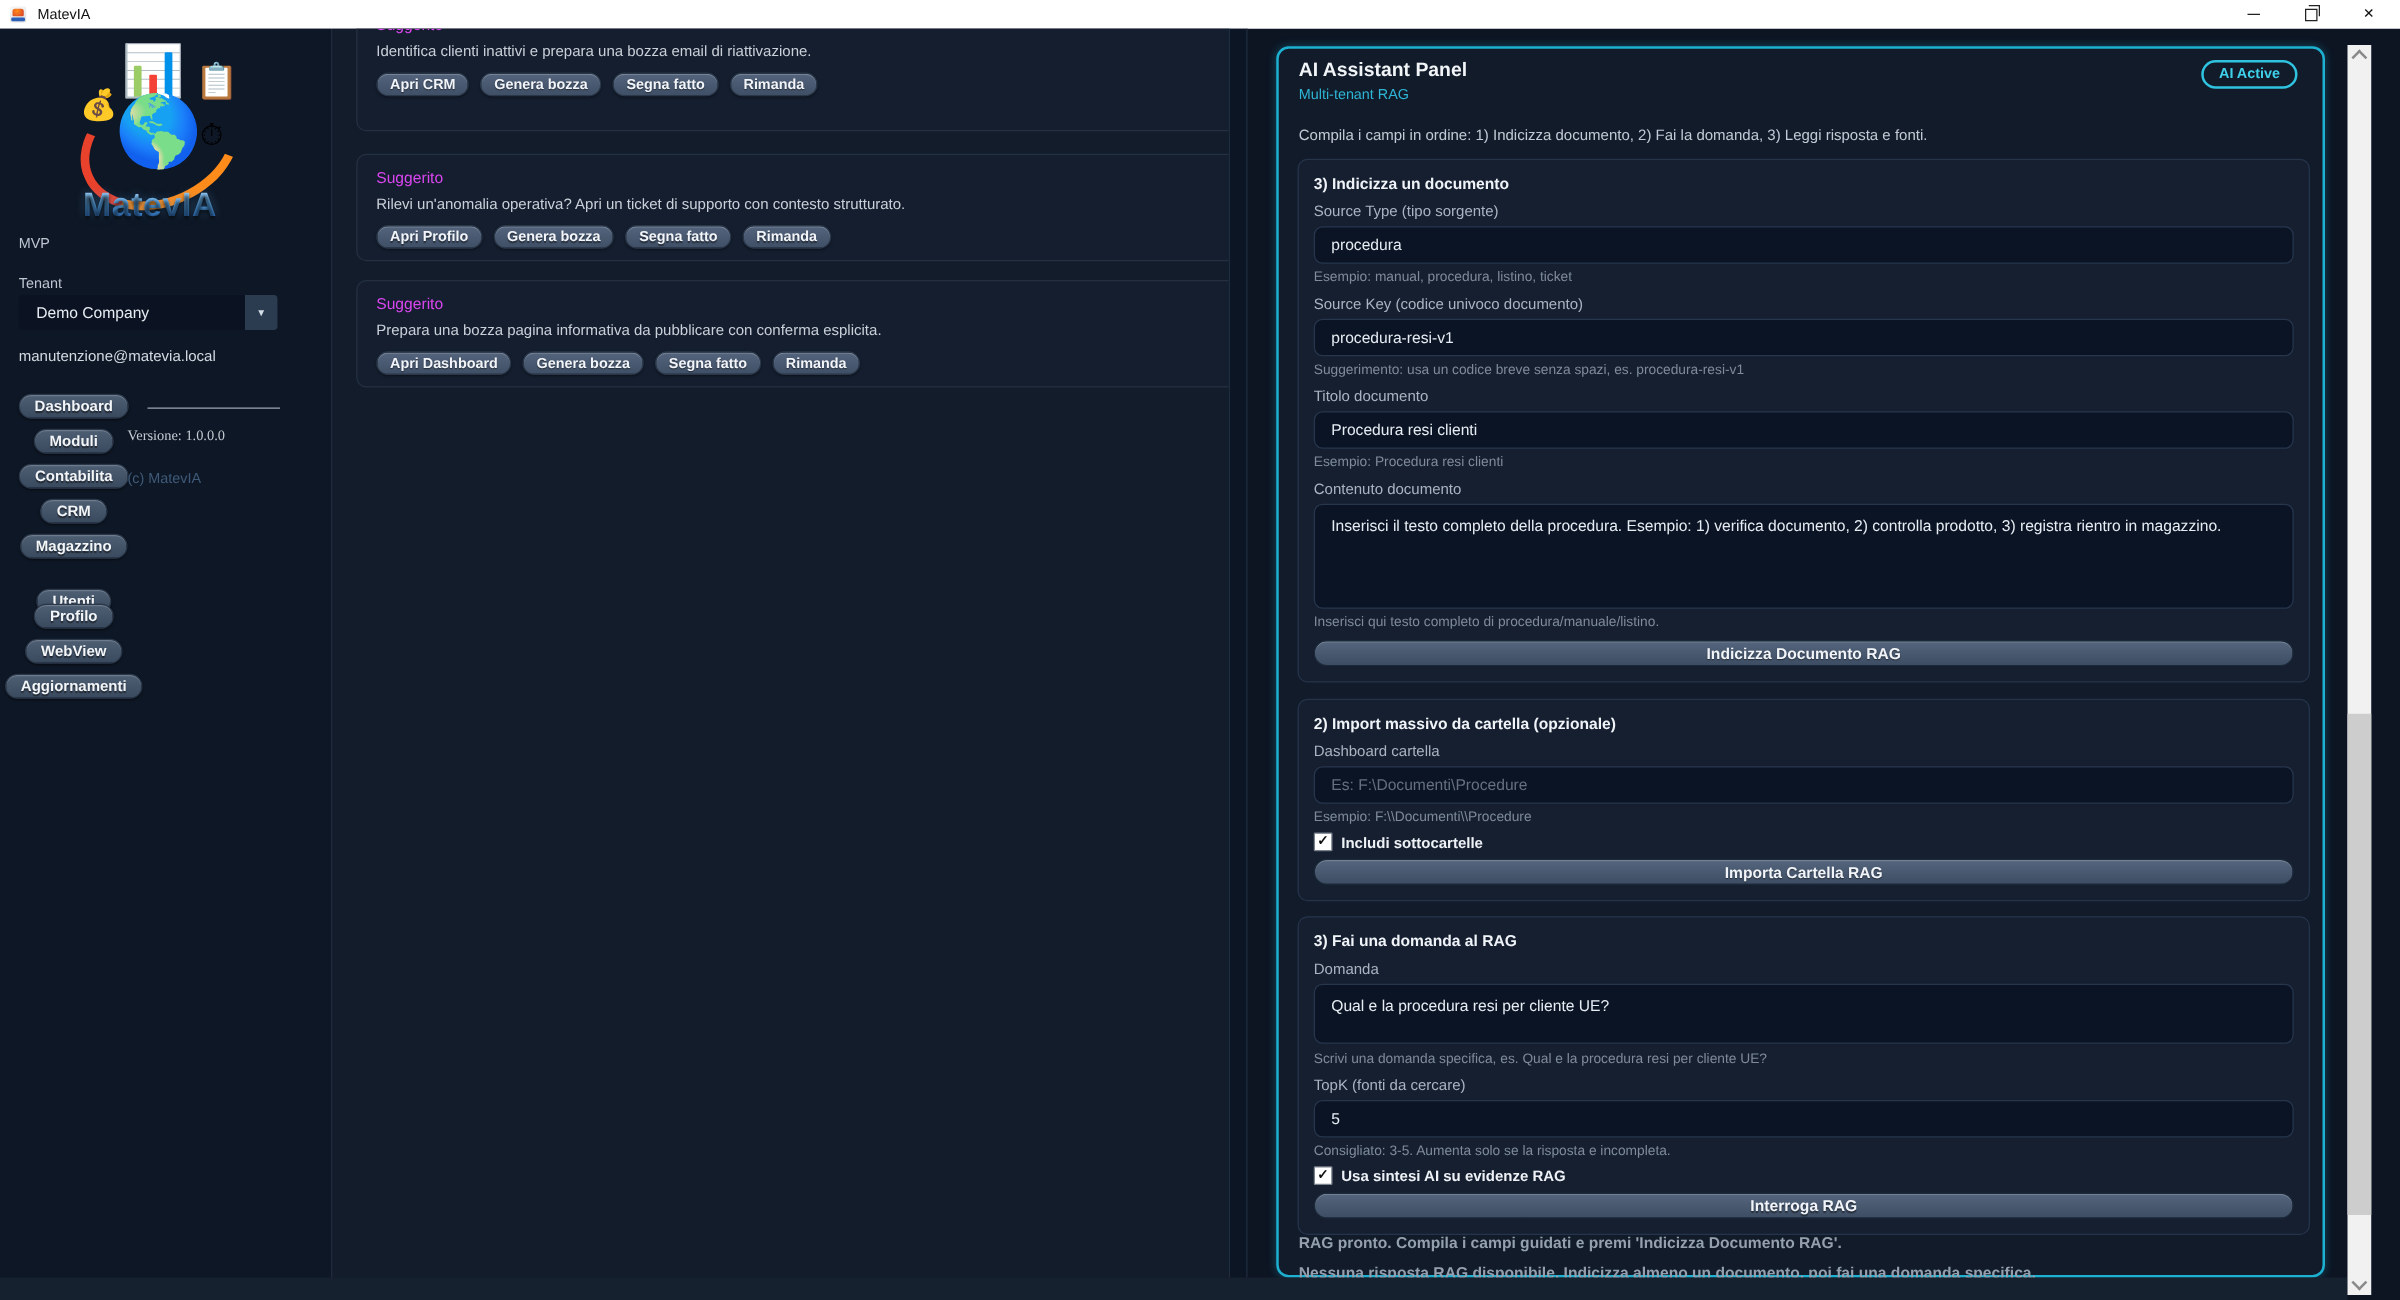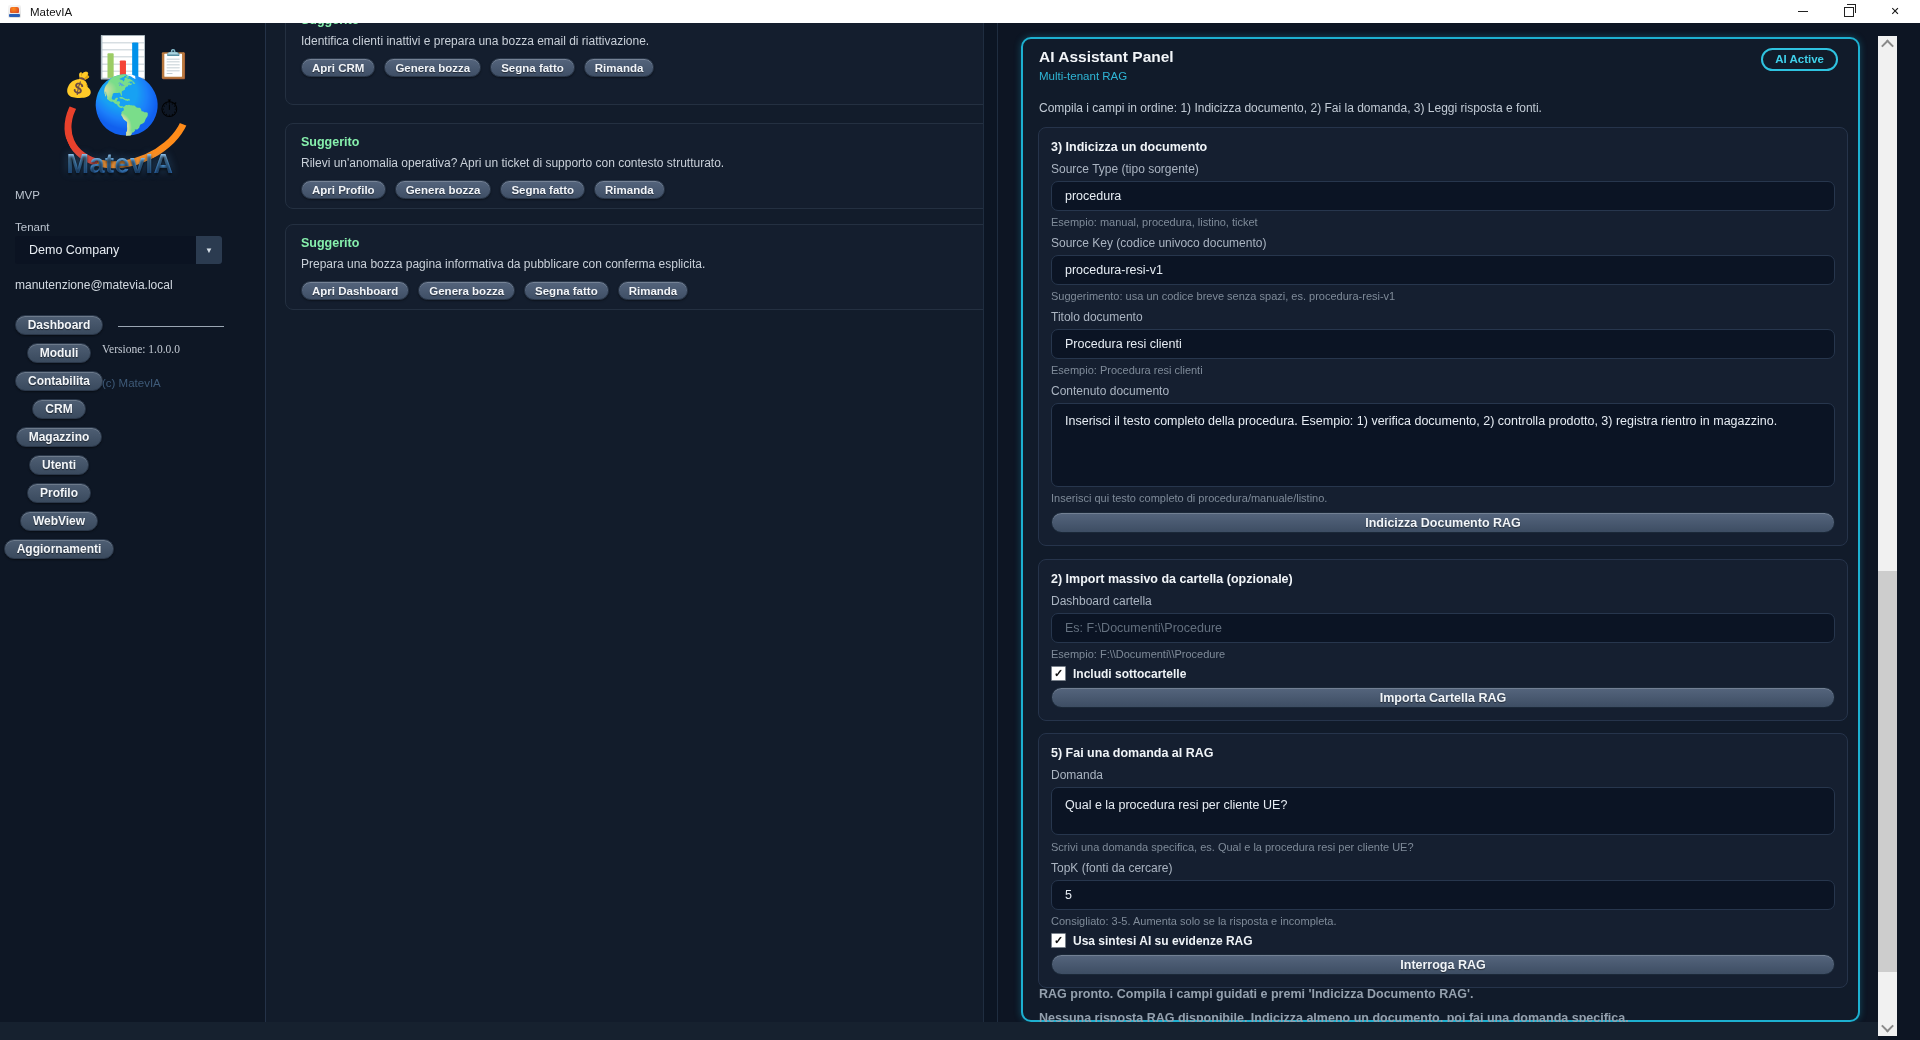--- a/index.html
+++ b/index.html
@@ -54,21 +54,21 @@
         text-shadow:0 1px 1px rgba(0,0,0,.55);}
   .side-hr{position:absolute;left:118px;top:303px;width:106px;height:1px;background:#9aa6b3;}
   .version{position:absolute;left:102px;top:320px;font-size:11.5px;color:#c3cad3;font-family:Liberation Serif, serif;}
   .copyright{position:absolute;left:102px;top:354px;font-size:11.5px;color:#3e5a78;}
   .v-divider{position:absolute;left:265px;top:23px;width:1px;height:1017px;background:#243248;}
 
   
   .content{position:absolute;left:266px;top:23px;width:717px;height:999px;background:#121c2b;overflow:hidden;}
   .card{position:absolute;left:19px;width:737px;background:#141e2e;border:1px solid #243041;
         border-radius:8px;box-sizing:border-box;padding:11px 15px;}
-  .card-title{font-size:12.5px;font-weight:700;color:#86efac;}
+  .card-title{font-size:12.5px;font-weight:400;color:#d946ef;}
   .card-text{font-size:12px;color:#c9d0d9;margin-top:7px;white-space:nowrap;}
   .chips{display:flex;gap:9px;margin-top:10px;}
   .chip{height:19px;padding:0 10px;border-radius:10px;white-space:nowrap;
         background:linear-gradient(180deg,#54647c 0%,#3f4f66 100%);
         border:1px solid #2a3749;box-shadow:inset 0 1px 0 rgba(255,255,255,.2),0 1px 2px rgba(0,0,0,.4);
         font-family:inherit;font-size:11.5px;font-weight:700;color:#f2f5f9;
         text-shadow:0 1px 1px rgba(0,0,0,.5);}
   .content-scrollbar{position:absolute;left:983px;top:23px;width:13px;height:999px;background:#0c1523;
         border-left:1px solid #1f2d40;border-right:1px solid #1f2d40;}
 
@@ -162,21 +162,21 @@
     </div>
   <div class="nav-pill" style="top:344px;">
       <button>Contabilita</button>
     </div>
   <div class="nav-pill" style="top:372px;">
       <button>CRM</button>
     </div>
   <div class="nav-pill" style="top:400px;">
       <button>Magazzino</button>
     </div>
-  <div class="nav-pill" style="top:428px;">
+  <div class="nav-pill" style="top:444px;">
       <button>Utenti</button>
     </div>
   <div class="nav-pill" style="top:456px;">
       <button>Profilo</button>
     </div>
   <div class="nav-pill" style="top:484px;">
       <button>WebView</button>
     </div>
   <div class="nav-pill" style="top:512px;">
       <button>Aggiornamenti</button>
@@ -255,21 +255,21 @@
     <input class="f-input" placeholder="Es: F:\Documenti\Procedure" style="">
     <div class="f-help">Esempio: F:\\Documenti\\Procedure</div>
     <div class="check-row">
       <span class="checkbox">✓</span>
       <span class="check-label">Includi sottocartelle</span>
     </div>
     <button class="action-btn" style="margin-top:6px;">Importa Cartella RAG</button>
   </div>
 
   <div class="sec" style="top:694px;">
-    <div class="sec-title">5) Fai una domanda al RAG</div>
+    <div class="sec-title">3) Fai una domanda al RAG</div>
     <div class="f-label">Domanda</div>
     <textarea class="f-input ta-md" style="">Qual e la procedura resi per cliente UE?</textarea>
     <div class="f-help" style="margin-top:6px;">Scrivi una domanda specifica, es. Qual e la procedura resi per cliente UE?</div>
     <div class="f-label">TopK (fonti da cercare)</div>
     <input class="f-input" value="5" style="">
     <div class="f-help">Consigliato: 3-5. Aumenta solo se la risposta e incompleta.</div>
     <div class="check-row">
       <span class="checkbox">✓</span>
       <span class="check-label">Usa sintesi AI su evidenze RAG</span>
     </div>

